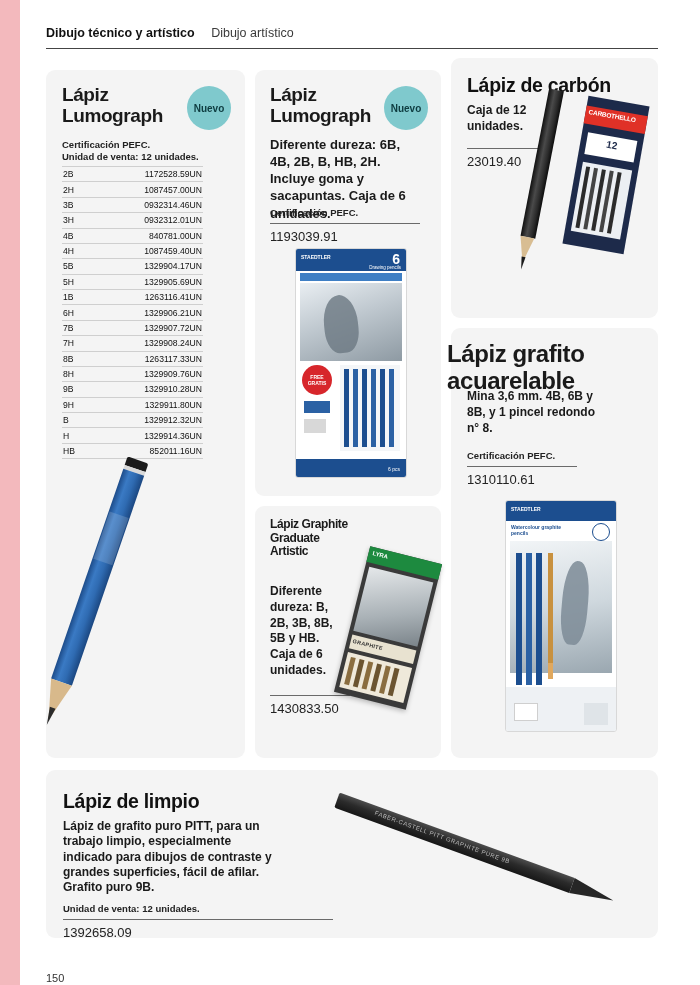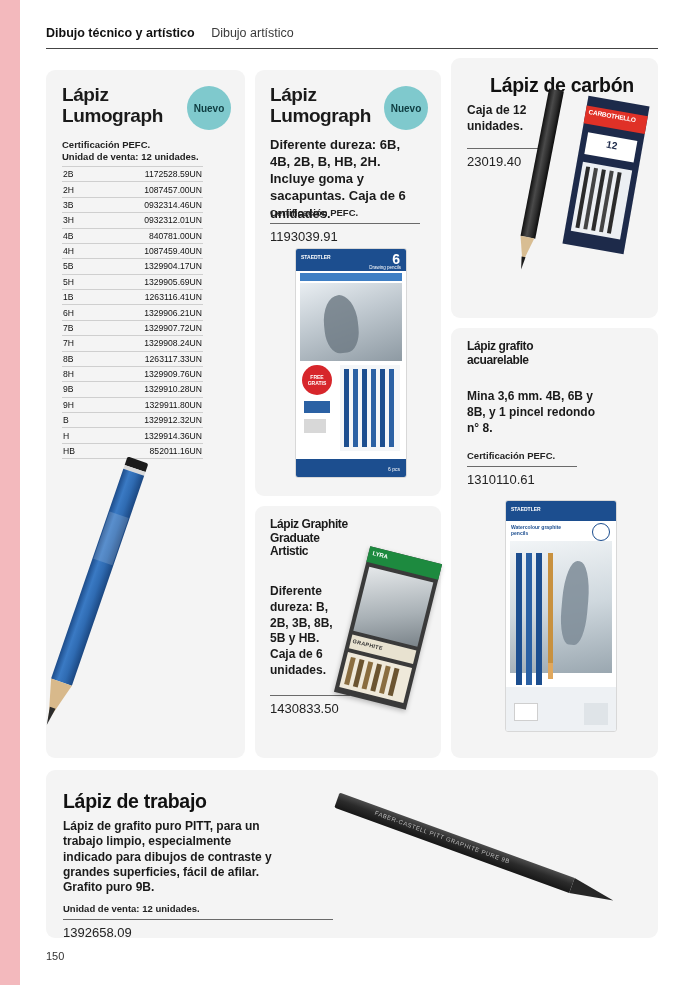--- a/index.html
+++ b/index.html
@@ -123,21 +123,21 @@
   .ptable .c { color: #111; }
   .box-img {
     position: absolute;
     background: #ffffff;
     border: 1px solid #d8d8d8;
     overflow: hidden;
   }
   .footer-page {
     position: absolute;
     left: 19px;
-    top: 950px;
+    top: 972px;
     font-size: 11px;
     color: #333;
   }
 </style>
 </head>
 <body>
 
 <div class="page">
 
   <div class="edge-left"></div>
@@ -316,21 +316,21 @@
       </div>
 
       <div style="position:absolute; left:8px; top:152px; width:26px; height:12px; background:#2b61a4;"></div>
       <div style="position:absolute; left:8px; top:170px; width:22px; height:14px; background:#d8d8d8;"></div>
       <div style="position:absolute; left:0; bottom:0; width:110px; height:18px; background:#1c4e8f;"></div>
       <div style="position:absolute; right:6px; bottom:5px; font-size:5px; color:#fff;">6 pcs</div>
     </div>
 
     <div class="card" style="left:424px; top:58px; width:207px; height:260px;"></div>
 
-    <div class="card-title" style="position:absolute; left:440px; top:74px; width:190px; font-size:19.5px;text-align:center;">Lápiz de carbón</div>
+    <div class="card-title" style="position:absolute; left:440px; top:74px; width:190px; font-size:19.5px;">Lápiz de carbón</div>
 
     <div class="body-text" style="position:absolute; left:440px; top:103px; width:90px; font-weight:bold; font-size:12px;">Caja de 12 unidades.</div>
 
     <div class="hr-thin" style="position:absolute; left:440px; top:148px; width:80px;"></div>
 
     <div class="ref" style="position:absolute; left:440px; top:154px;">23019.40</div>
 
     <div style="position:absolute; left:490px; top:90px; width:140px; height:220px;">
 
       <div style="position:absolute; left:32px; top:0px; width:15px; height:190px; transform:rotate(11deg); transform-origin:50% 0;">
@@ -356,21 +356,21 @@
         <div style="position:absolute; left:10px; top:70px; width:4px; height:62px; background:#2b2b2b;"></div>
         <div style="position:absolute; left:18px; top:70px; width:4px; height:62px; background:#444;"></div>
         <div style="position:absolute; left:26px; top:70px; width:4px; height:62px; background:#2b2b2b;"></div>
         <div style="position:absolute; left:34px; top:70px; width:4px; height:62px; background:#444;"></div>
         <div style="position:absolute; left:42px; top:70px; width:4px; height:62px; background:#2b2b2b;"></div>
       </div>
     </div>
 
     <div class="card" style="left:424px; top:328px; width:207px; height:430px;"></div>
 
-    <div style="position:absolute; left:440px; top:340px; width:185px; font-size:12px; line-height:1.14; font-weight:bold; letter-spacing:-0.4px;">
+    <div style="position:absolute; left:420px; top:340px; width:185px; font-size:24px; line-height:1.14; font-weight:bold; letter-spacing:-0.4px;">
       <span>Lápiz grafito</span><br>
       <span>acuarelable</span>
     </div>
 
     <div class="body-text" style="position:absolute; left:440px; top:389px; width:140px; font-weight:bold; font-size:12px;">Mina 3,6 mm. 4B, 6B y 8B, y 1 pincel redondo n° 8.</div>
 
     <div class="small-text" style="position:absolute; left:440px; top:450px; width:160px; font-weight:bold;">Certificación PEFC.</div>
 
     <div class="hr-thin" style="position:absolute; left:440px; top:466px; width:110px;"></div>
 
@@ -426,21 +426,21 @@
         <div style="position:absolute; left:17px; top:112px; width:5px; height:28px; background:#6b5430;"></div>
         <div style="position:absolute; left:26px; top:112px; width:5px; height:28px; background:#8a6d3f;"></div>
         <div style="position:absolute; left:35px; top:112px; width:5px; height:28px; background:#6b5430;"></div>
         <div style="position:absolute; left:44px; top:112px; width:5px; height:28px; background:#8a6d3f;"></div>
         <div style="position:absolute; left:53px; top:112px; width:5px; height:28px; background:#6b5430;"></div>
       </div>
     </div>
 
     <div class="card" style="left:19px; top:770px; width:612px; height:168px;"></div>
 
-    <div class="card-title" style="position:absolute; left:36px; top:790px; width:300px; font-size:19.5px;">Lápiz de trabajo</div>
+    <div class="card-title" style="position:absolute; left:36px; top:790px; width:300px; font-size:19.5px;">Lápiz de limpio</div>
 
     <div class="body-text" style="position:absolute; left:36px; top:819px; width:215px; font-weight:bold; font-size:12px; line-height:1.28;">Lápiz de grafito puro PITT, para un trabajo limpio, especialmente indicado para dibujos de contraste y grandes superficies, fácil de afilar. Grafito puro 9B.</div>
 
     <div class="small-text" style="position:absolute; left:36px; top:903px; width:280px; font-weight:bold;">Unidad de venta: 12 unidades.</div>
 
     <div class="hr-thin" style="position:absolute; left:36px; top:919px; width:270px;"></div>
 
     <div class="ref" style="position:absolute; left:36px; top:925px;">1392658.09</div>
 
     <div style="position:absolute; left:300px; top:782px; width:330px; height:150px;">

